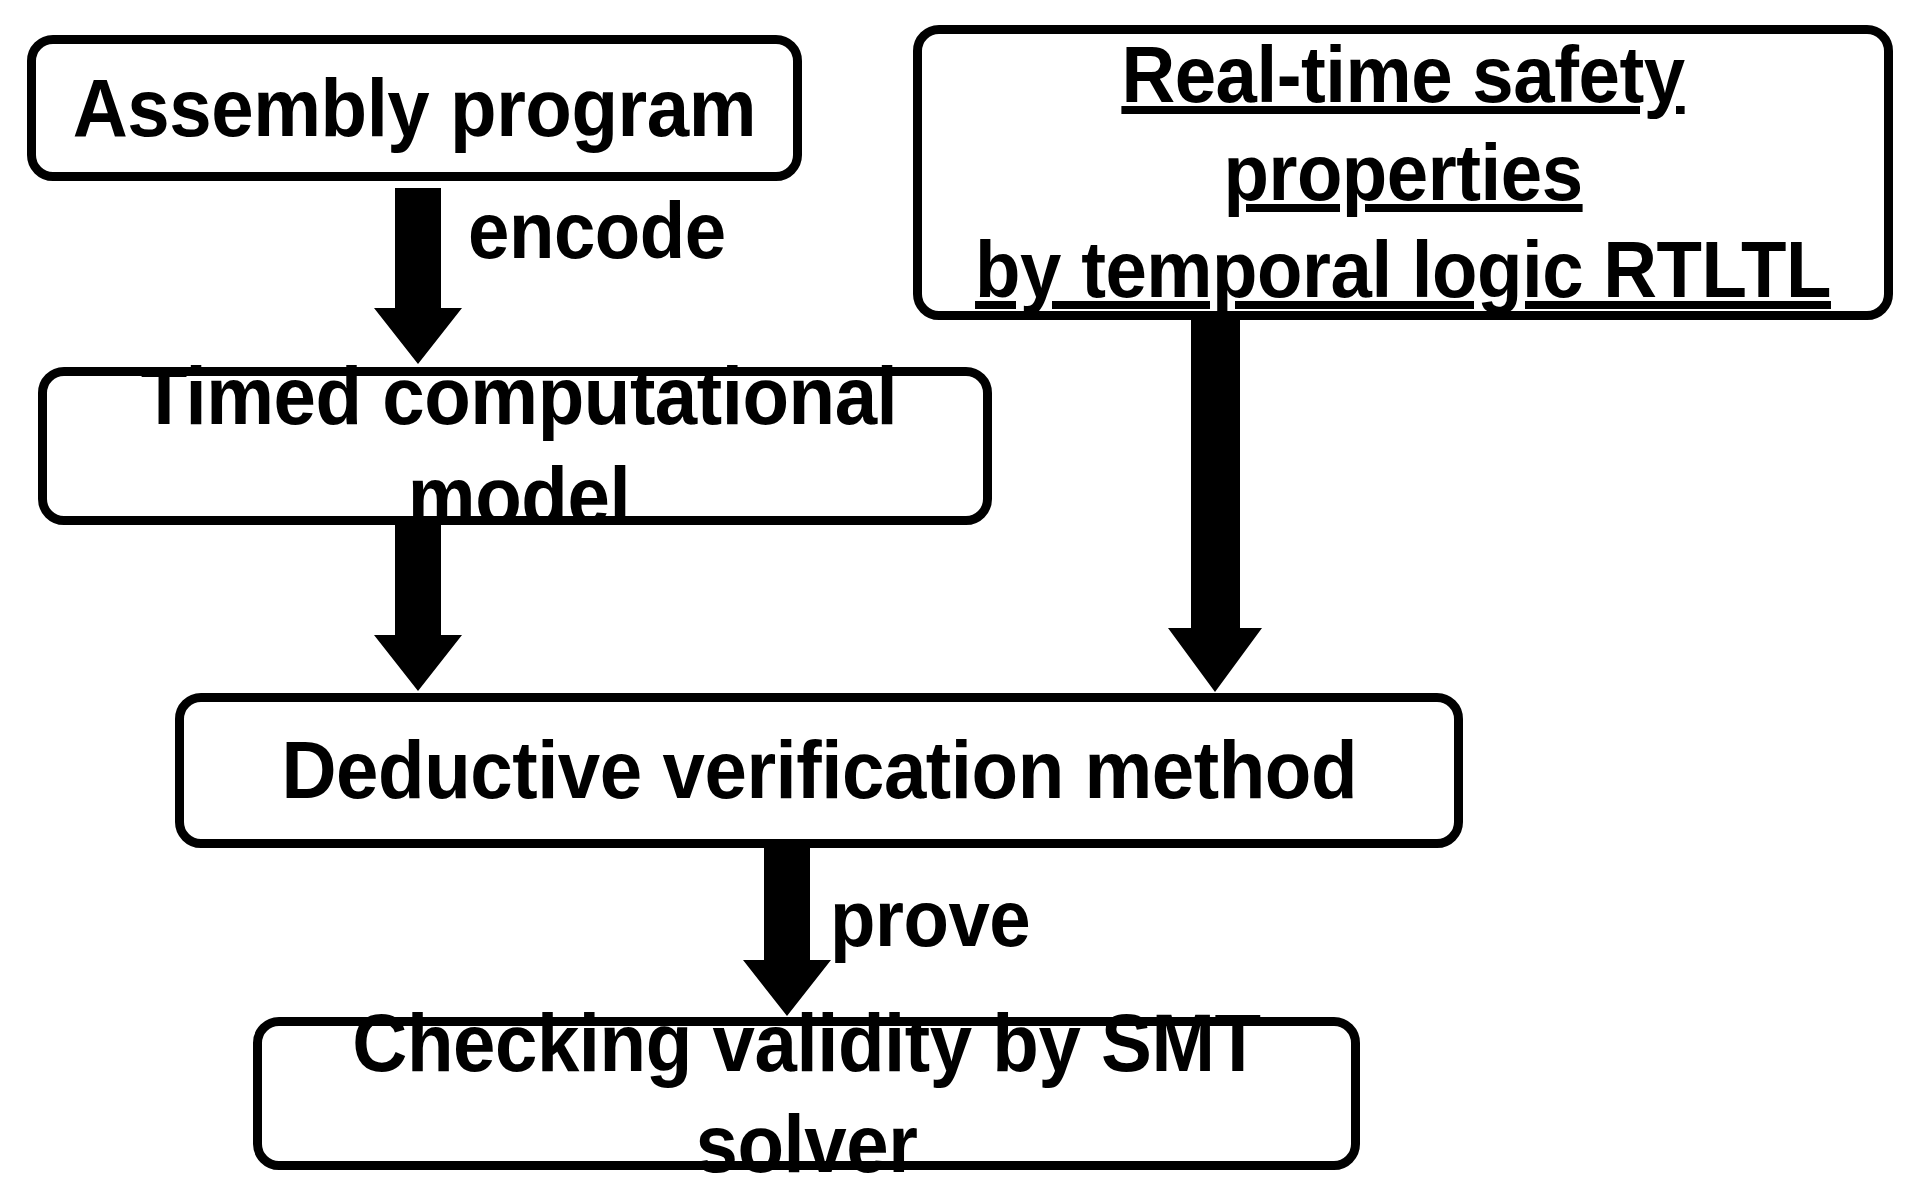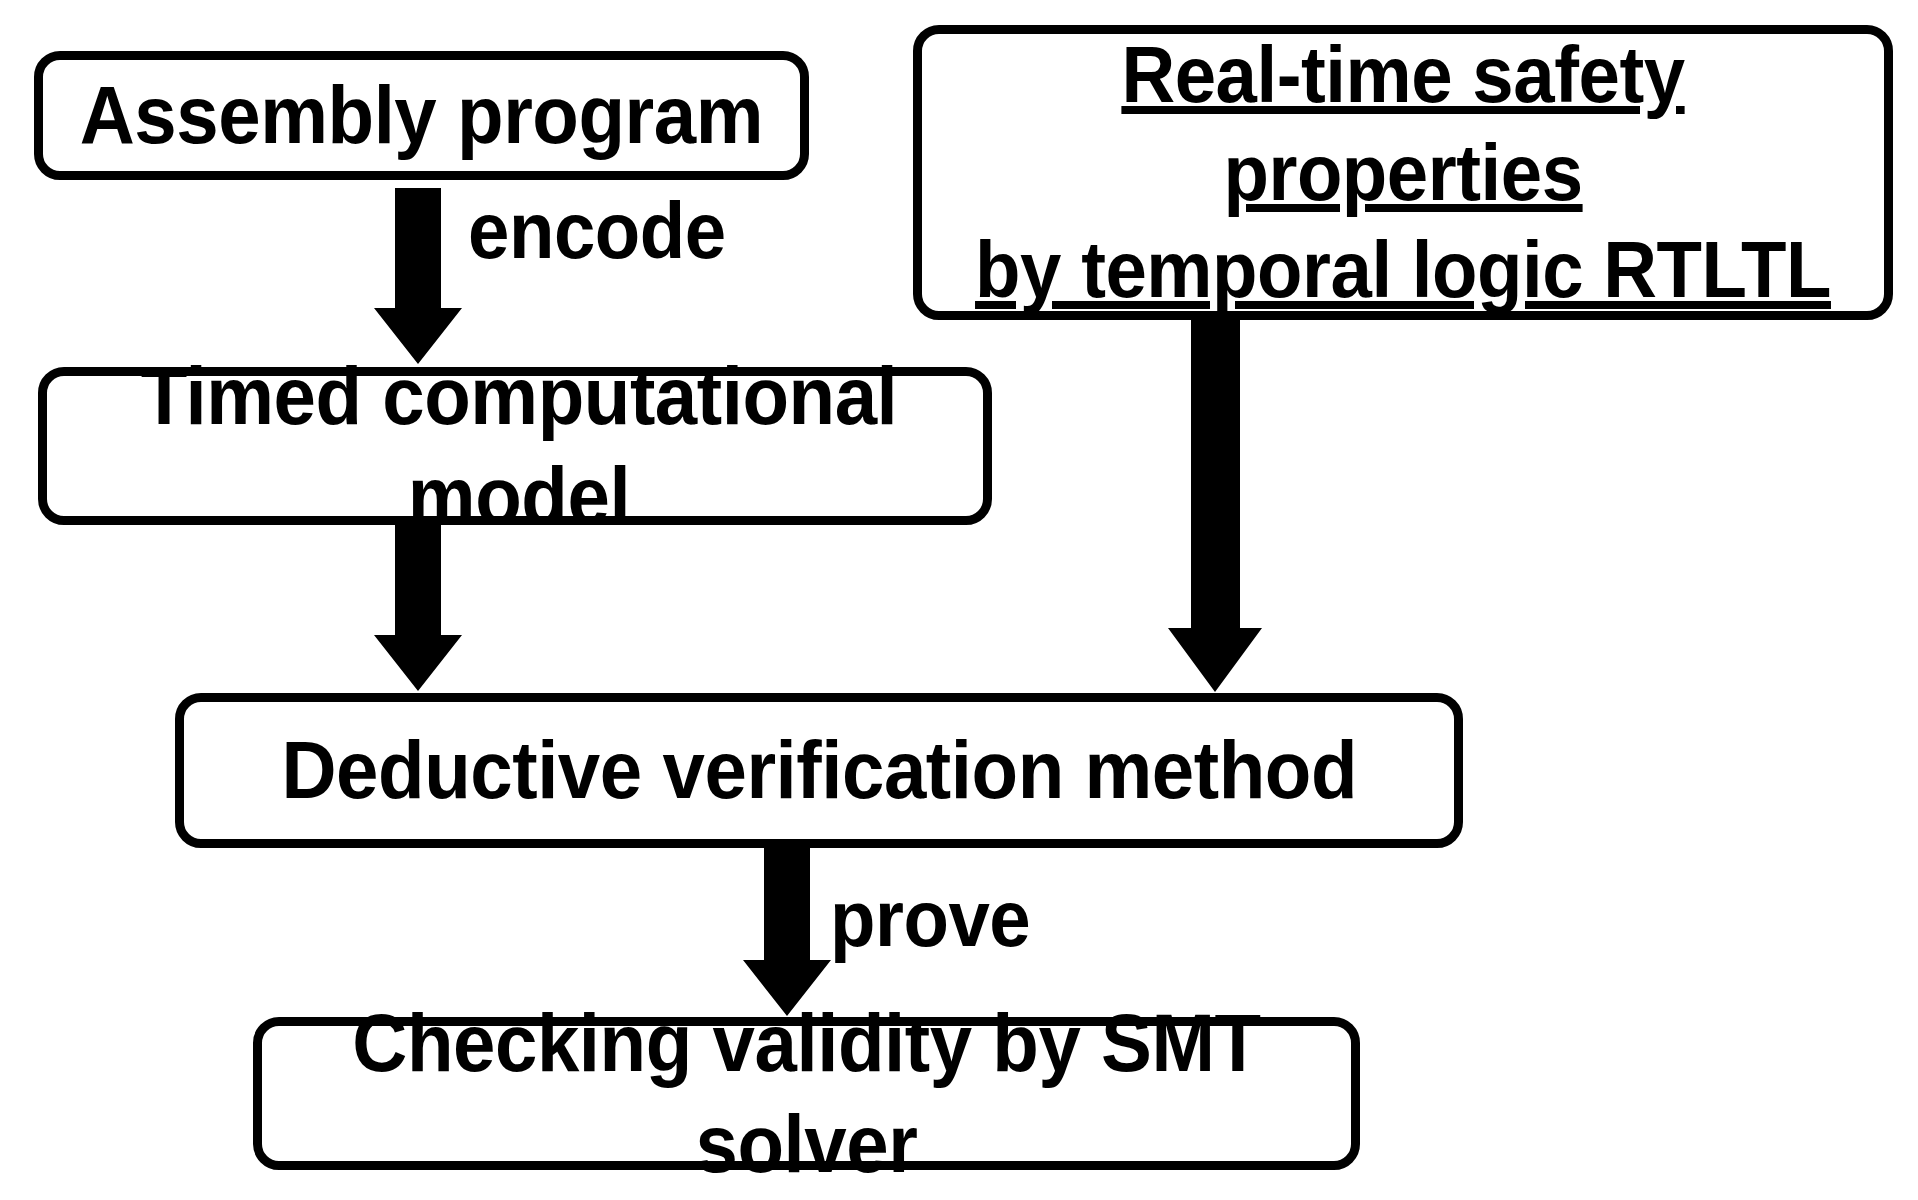--- a/index.html
+++ b/index.html
@@ -85,21 +85,21 @@
     </svg>
   </div>
 
   <div class="edge" style="left:742px; top:846px; width:90px; height:172px;">
     <svg width="90" height="172" viewBox="0 0 90 172" xmlns="http://www.w3.org/2000/svg">
       <path d="M 22 0 L 68 0 L 68 114 L 89 114 L 45 170 L 1 114 L 22 114 Z" fill="#000000"></path>
     </svg>
   </div>
   <div class="edge-label" style="left:830px; top:873px;">prove</div>
 
-  <div class="node node-1" style="left:34px; top:35px; width:775px; height:129px;margin-top:16px;">
+  <div class="node node-1" style="left:27px; top:35px; width:775px; height:146px;">
     <span class="node-label">Assembly program</span>
   </div>
 
   <div class="node node-2" style="left:38px; top:367px; width:954px; height:158px;padding-left:8px;">
     <span class="node-label">Timed computational model</span>
   </div>
 
   <div class="node node-3" style="left:913px; top:25px; width:980px; height:295px;text-decoration:underline;">
     <span class="node-label">Real-time safety properties
 by temporal logic RTLTL</span>

